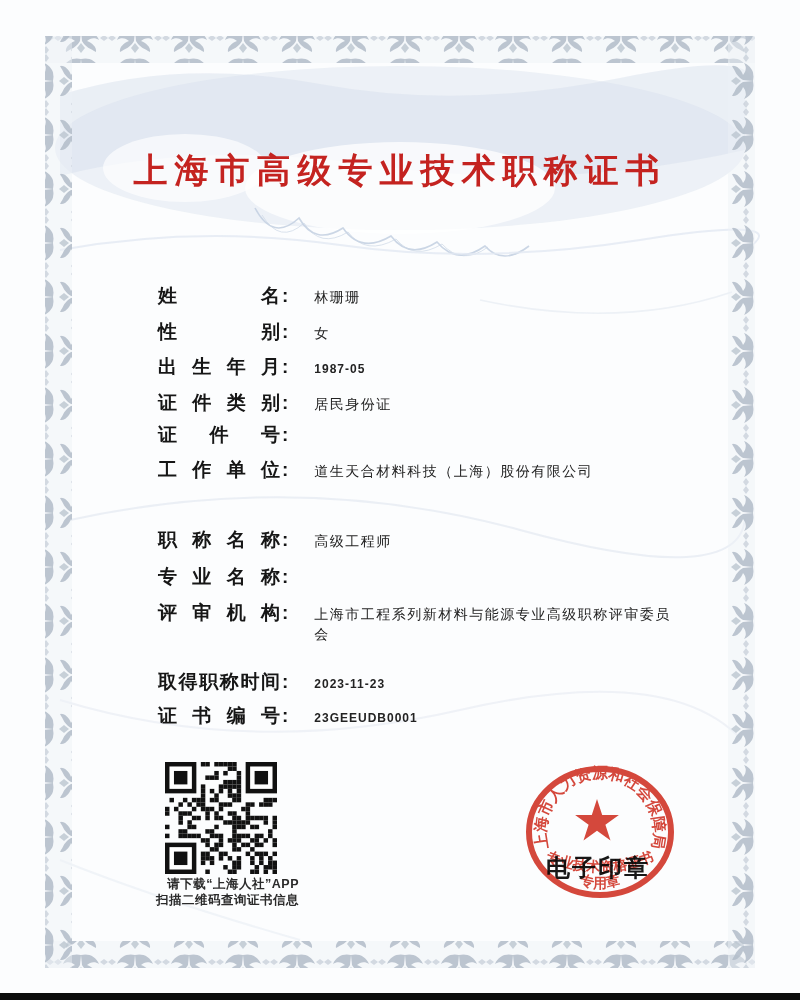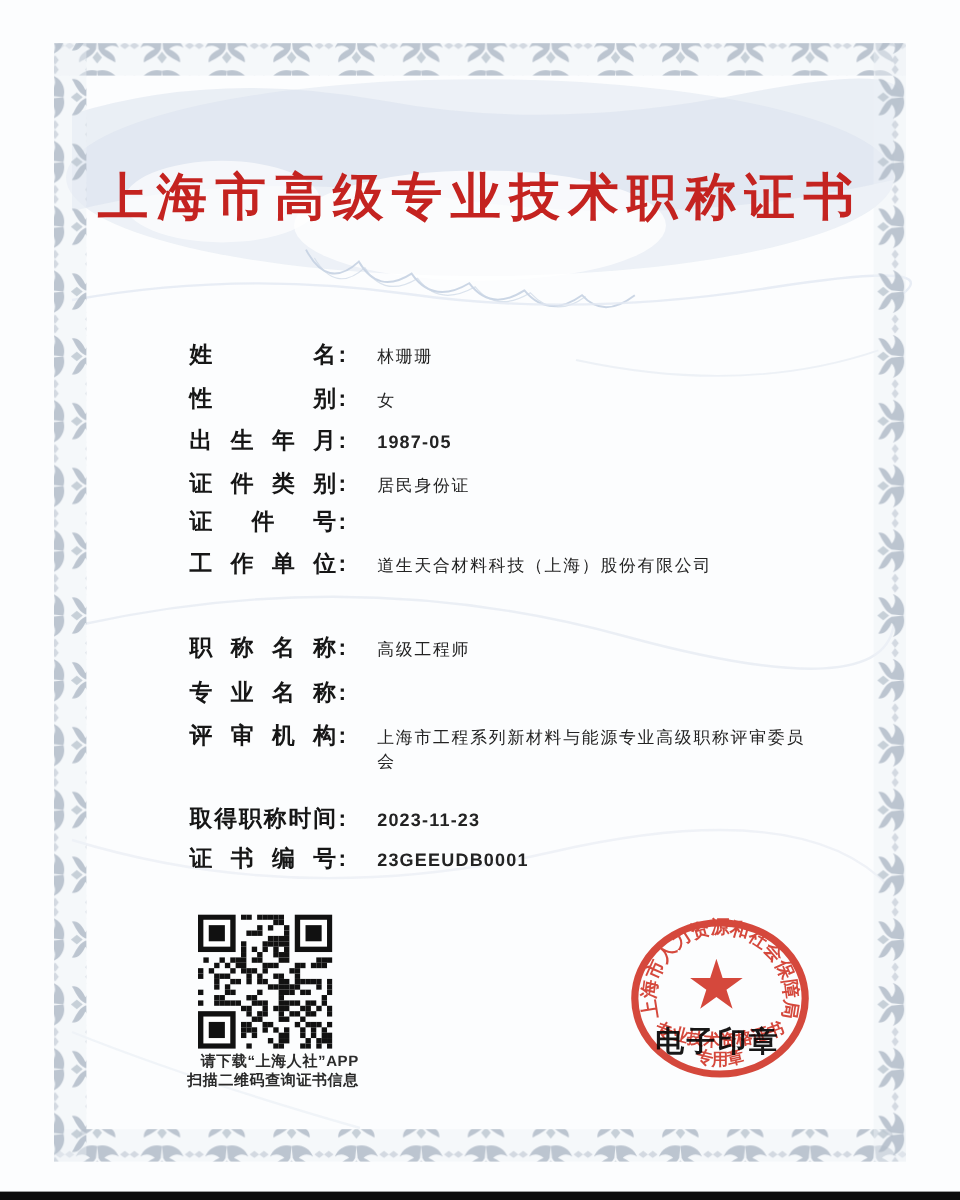--- a/index.html
+++ b/index.html
@@ -3,34 +3,34 @@
 <meta charset="utf-8">
 <style>
   html,body { margin:0; padding:0; background:#ffffff; }
   .page {
     position:relative; width:800px; height:1000px; overflow:hidden;
     background:#fcfdfe;
     font-family:"Liberation Sans", sans-serif;
   }
   svg.decor { position:absolute; left:0; top:0; width:800px; height:1000px; }
   .title {
-    position:absolute; left:0; right:0; top:136px; margin:0;
-    text-align:center; font-size:42px; font-weight:900;
+    position:absolute; left:0; right:0; top:136px; margin:12px;
+    text-align:center; font-size:34px; font-weight:900;
     letter-spacing:7px; color:#c42320;
     font-family:"Liberation Sans", sans-serif; white-space:nowrap;
   }
   .row { position:absolute; left:158px; display:flex; align-items:baseline; }
   .flabel {
     display:inline-block; width:122px; font-size:19px; font-weight:bold;
     color:#161616; text-align:justify; text-align-last:justify; letter-spacing:0;
   }
   .fcolon { font-size:19px; font-weight:bold; color:#161616; margin-left:2px; }
   .fvalue { margin-left:26px; color:#232323; white-space:nowrap; }
   .fvalue.cjk { font-family:"Liberation Serif", serif; font-size:14px; letter-spacing:1.5px; }
-  .fvalue.num { font-family:"Liberation Sans", sans-serif; font-size:15px; font-weight:600; letter-spacing:1px; }
+  .fvalue.num { font-family:"Liberation Sans", sans-serif; font-size:12px; font-weight:600; letter-spacing:1px; }
   .fvalue.wrap { white-space:normal; max-width:358px; line-height:1.45; }
   .qr-box { position:absolute; left:165px; top:762px; width:112px; height:112px; }
   .qr-caption {
     position:absolute; left:156px; top:876px; font-size:12.5px; font-weight:bold;
     color:#2b2b2b; line-height:16px; letter-spacing:0.5px;text-align:right;
   }
   .seal-box { position:absolute; left:515px; top:758px; width:180px; height:160px; }
   .seal-text { font-family:"Liberation Serif", serif; font-weight:bold; fill:#d23b2e; }
   .seal-overlay {
     position:absolute; left:546px; top:852px; font-size:24px; font-weight:bold;

